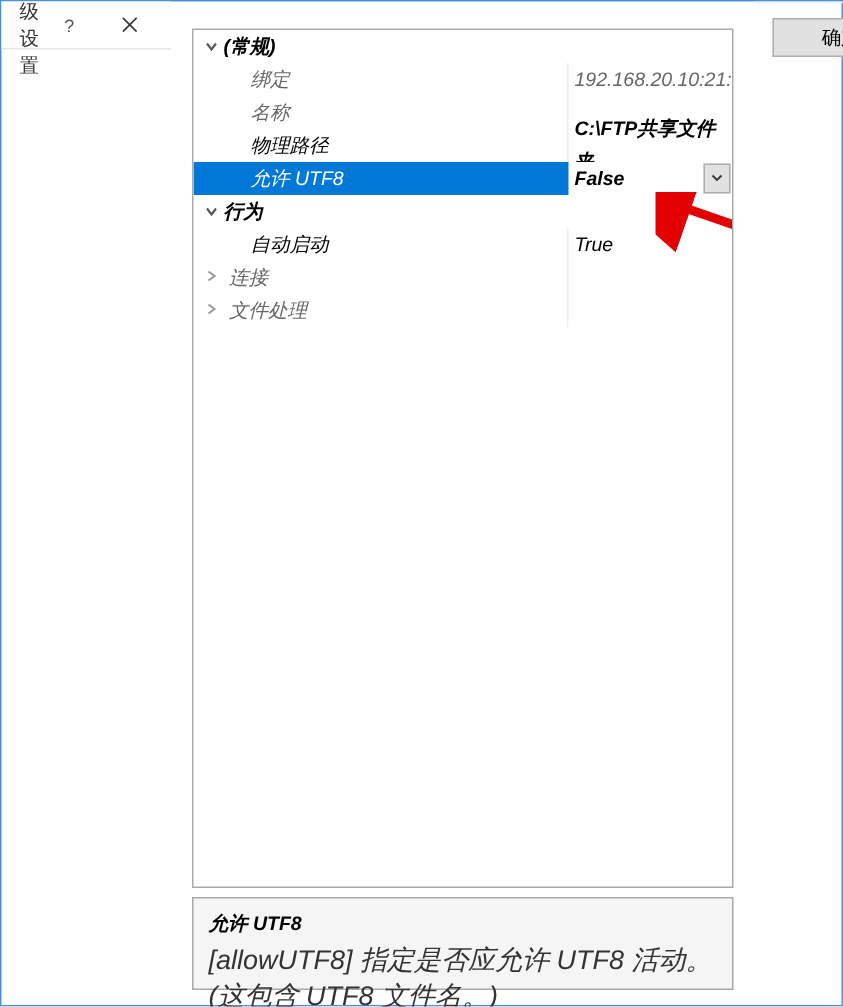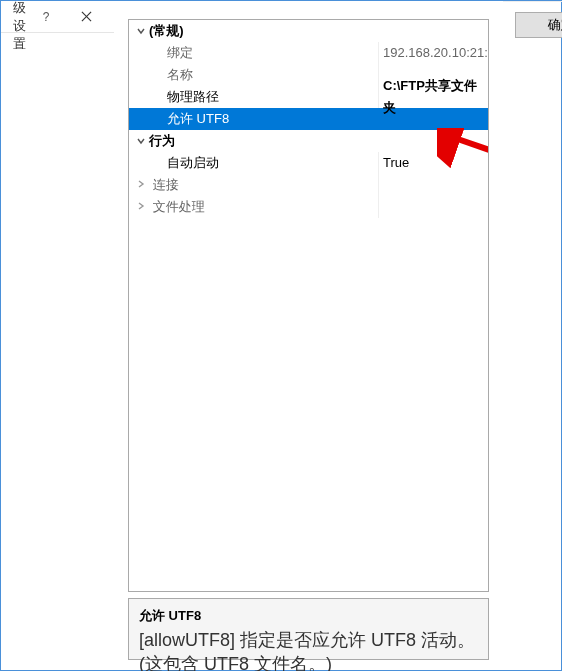--- a/index.html
+++ b/index.html
@@ -39,20 +39,21 @@
     justify-content: center;
     color: #555;
     cursor: pointer;
   }
   .win-btn svg { width: 11px; height: 11px; }
   .content {
     flex: 1;
     padding: 18px 14px 10px 14px;
     display: flex;
     flex-direction: column;
+    font-style: italic;
   }
   .prop-grid {
     flex: 1;
     border: 1px solid #a9a9a9;
     background: #fff;
     overflow: hidden;
     position: relative;
   }
   .row {
     display: flex;
@@ -191,20 +192,28 @@
         <div class="name-cell">名称</div>
       </div>
 
       <div class="row">
         <div class="name-cell" style="color:#000">物理路径</div>
         <div class="val-cell bold">C:\FTP共享文件夹</div>
       </div>
 
       <div class="row selected">
         <div class="name-cell">允许 UTF8</div>
+        <div class="val-cell">
+          <span>False</span>
+          <div class="dropdown-btn">
+            <svg width="8" height="6" viewBox="0 0 8 6">
+                <polyline points="1,1 4,4 7,1" fill="none" stroke="#333" stroke-width="1.2"></polyline>
+              </svg>
+          </div>
+        </div>
       </div>
 
       <div class="row category">
         <span class="expander">
           <svg width="10" height="10" viewBox="0 0 10 10">
               <polyline points="2,3 5,7 8,3" fill="none" stroke="#555" stroke-width="1.4"></polyline>
             </svg>
         </span>
         <span>行为</span>
       </div>

